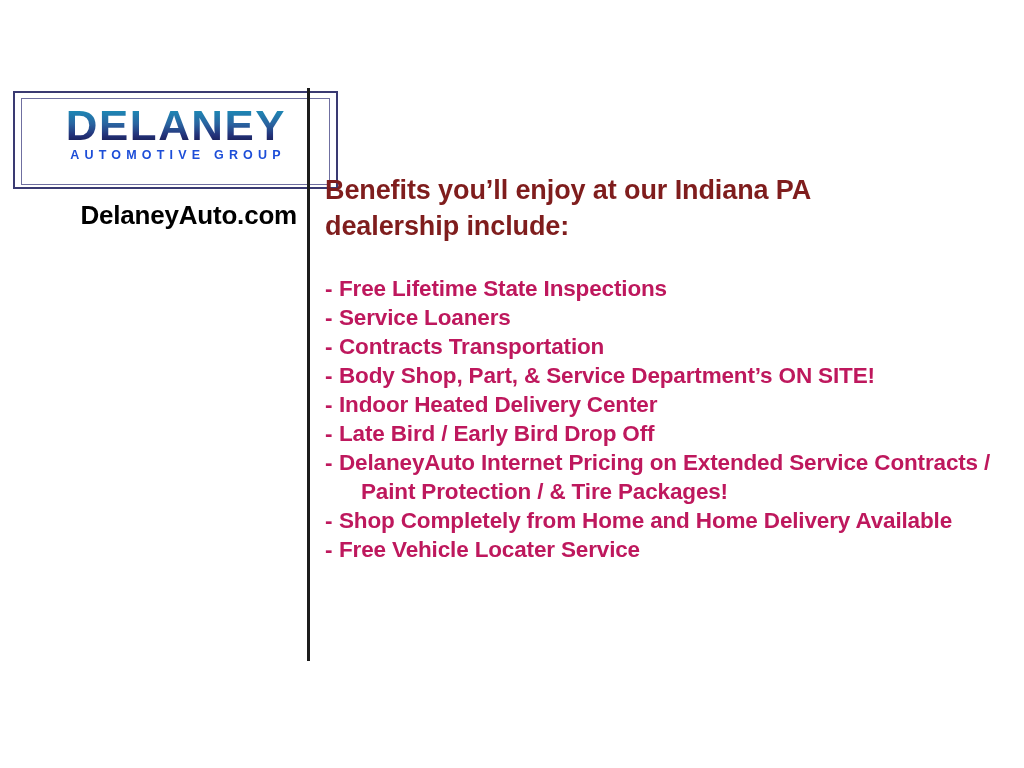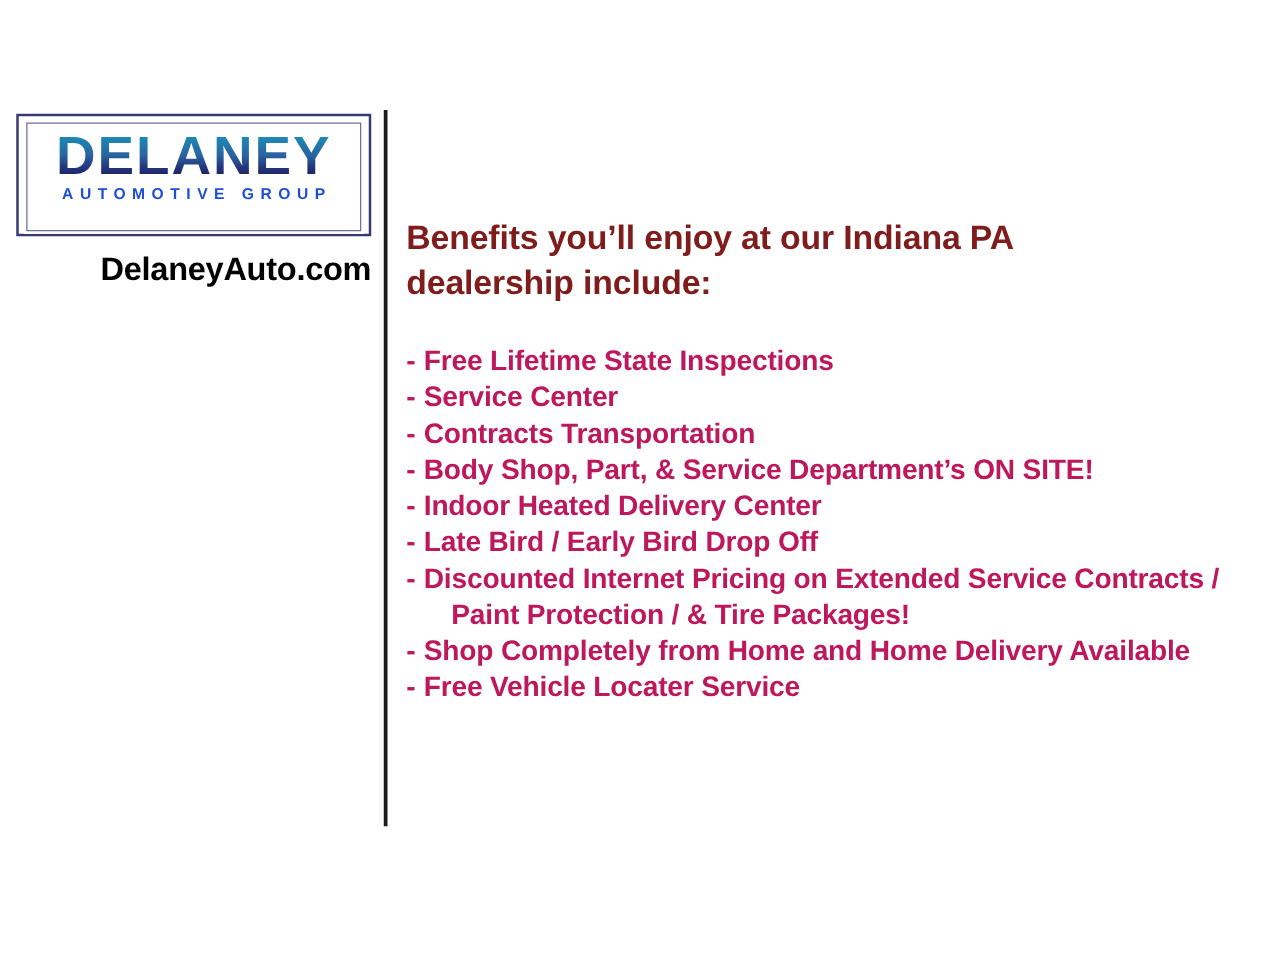--- a/index.html
+++ b/index.html
@@ -26,21 +26,21 @@
     left: 0px;
     top: 0px;
     width: 307px;
     height: 768px;
   }
 
   .logo-box {
     position: absolute;
     left: 13px;
     top: 91px;
-    width: 284px;
+    width: 325px;
     height: 98px;
     box-sizing: border-box;
     border: 2px solid #3a3a72;
     background: #ffffff;
     display: flex;
     flex-direction: column;
   }
 
   .logo-inner {
     flex: 1 1 auto;
@@ -200,24 +200,24 @@
   </div>
 
   <div class="divider"></div>
 
   <div class="content">
 
     <h1 class="heading">Benefits you’ll enjoy at our Indiana PA dealership include:</h1>
 
     <ul class="benefits-list">
         <li class="benefit-item"><span class="dash">-</span><span>Free Lifetime State Inspections</span></li>
-        <li class="benefit-item"><span class="dash">-</span><span>Service Center</span></li>
+        <li class="benefit-item"><span class="dash">-</span><span>Service Loaners</span></li>
         <li class="benefit-item"><span class="dash">-</span><span>Contracts Transportation</span></li>
         <li class="benefit-item"><span class="dash">-</span><span>Body Shop, Part, &amp; Service Department’s ON SITE!</span></li>
         <li class="benefit-item"><span class="dash">-</span><span>Indoor Heated Delivery Center</span></li>
         <li class="benefit-item"><span class="dash">-</span><span>Late Bird / Early Bird Drop Off</span></li>
-        <li class="benefit-item"><span class="dash">-</span><span>Discounted Internet Pricing on Extended Service Contracts /</span><span class="cont-line">Paint Protection / &amp; Tire Packages!</span></li>
+        <li class="benefit-item"><span class="dash">-</span><span>DelaneyAuto Internet Pricing on Extended Service Contracts /</span><span class="cont-line">Paint Protection / &amp; Tire Packages!</span></li>
         <li class="benefit-item"><span class="dash">-</span><span>Shop Completely from Home and Home Delivery Available</span></li>
         <li class="benefit-item"><span class="dash">-</span><span>Free Vehicle Locater Service</span></li>
       </ul>
   </div>
 
 </div>
 
 </body></html>

